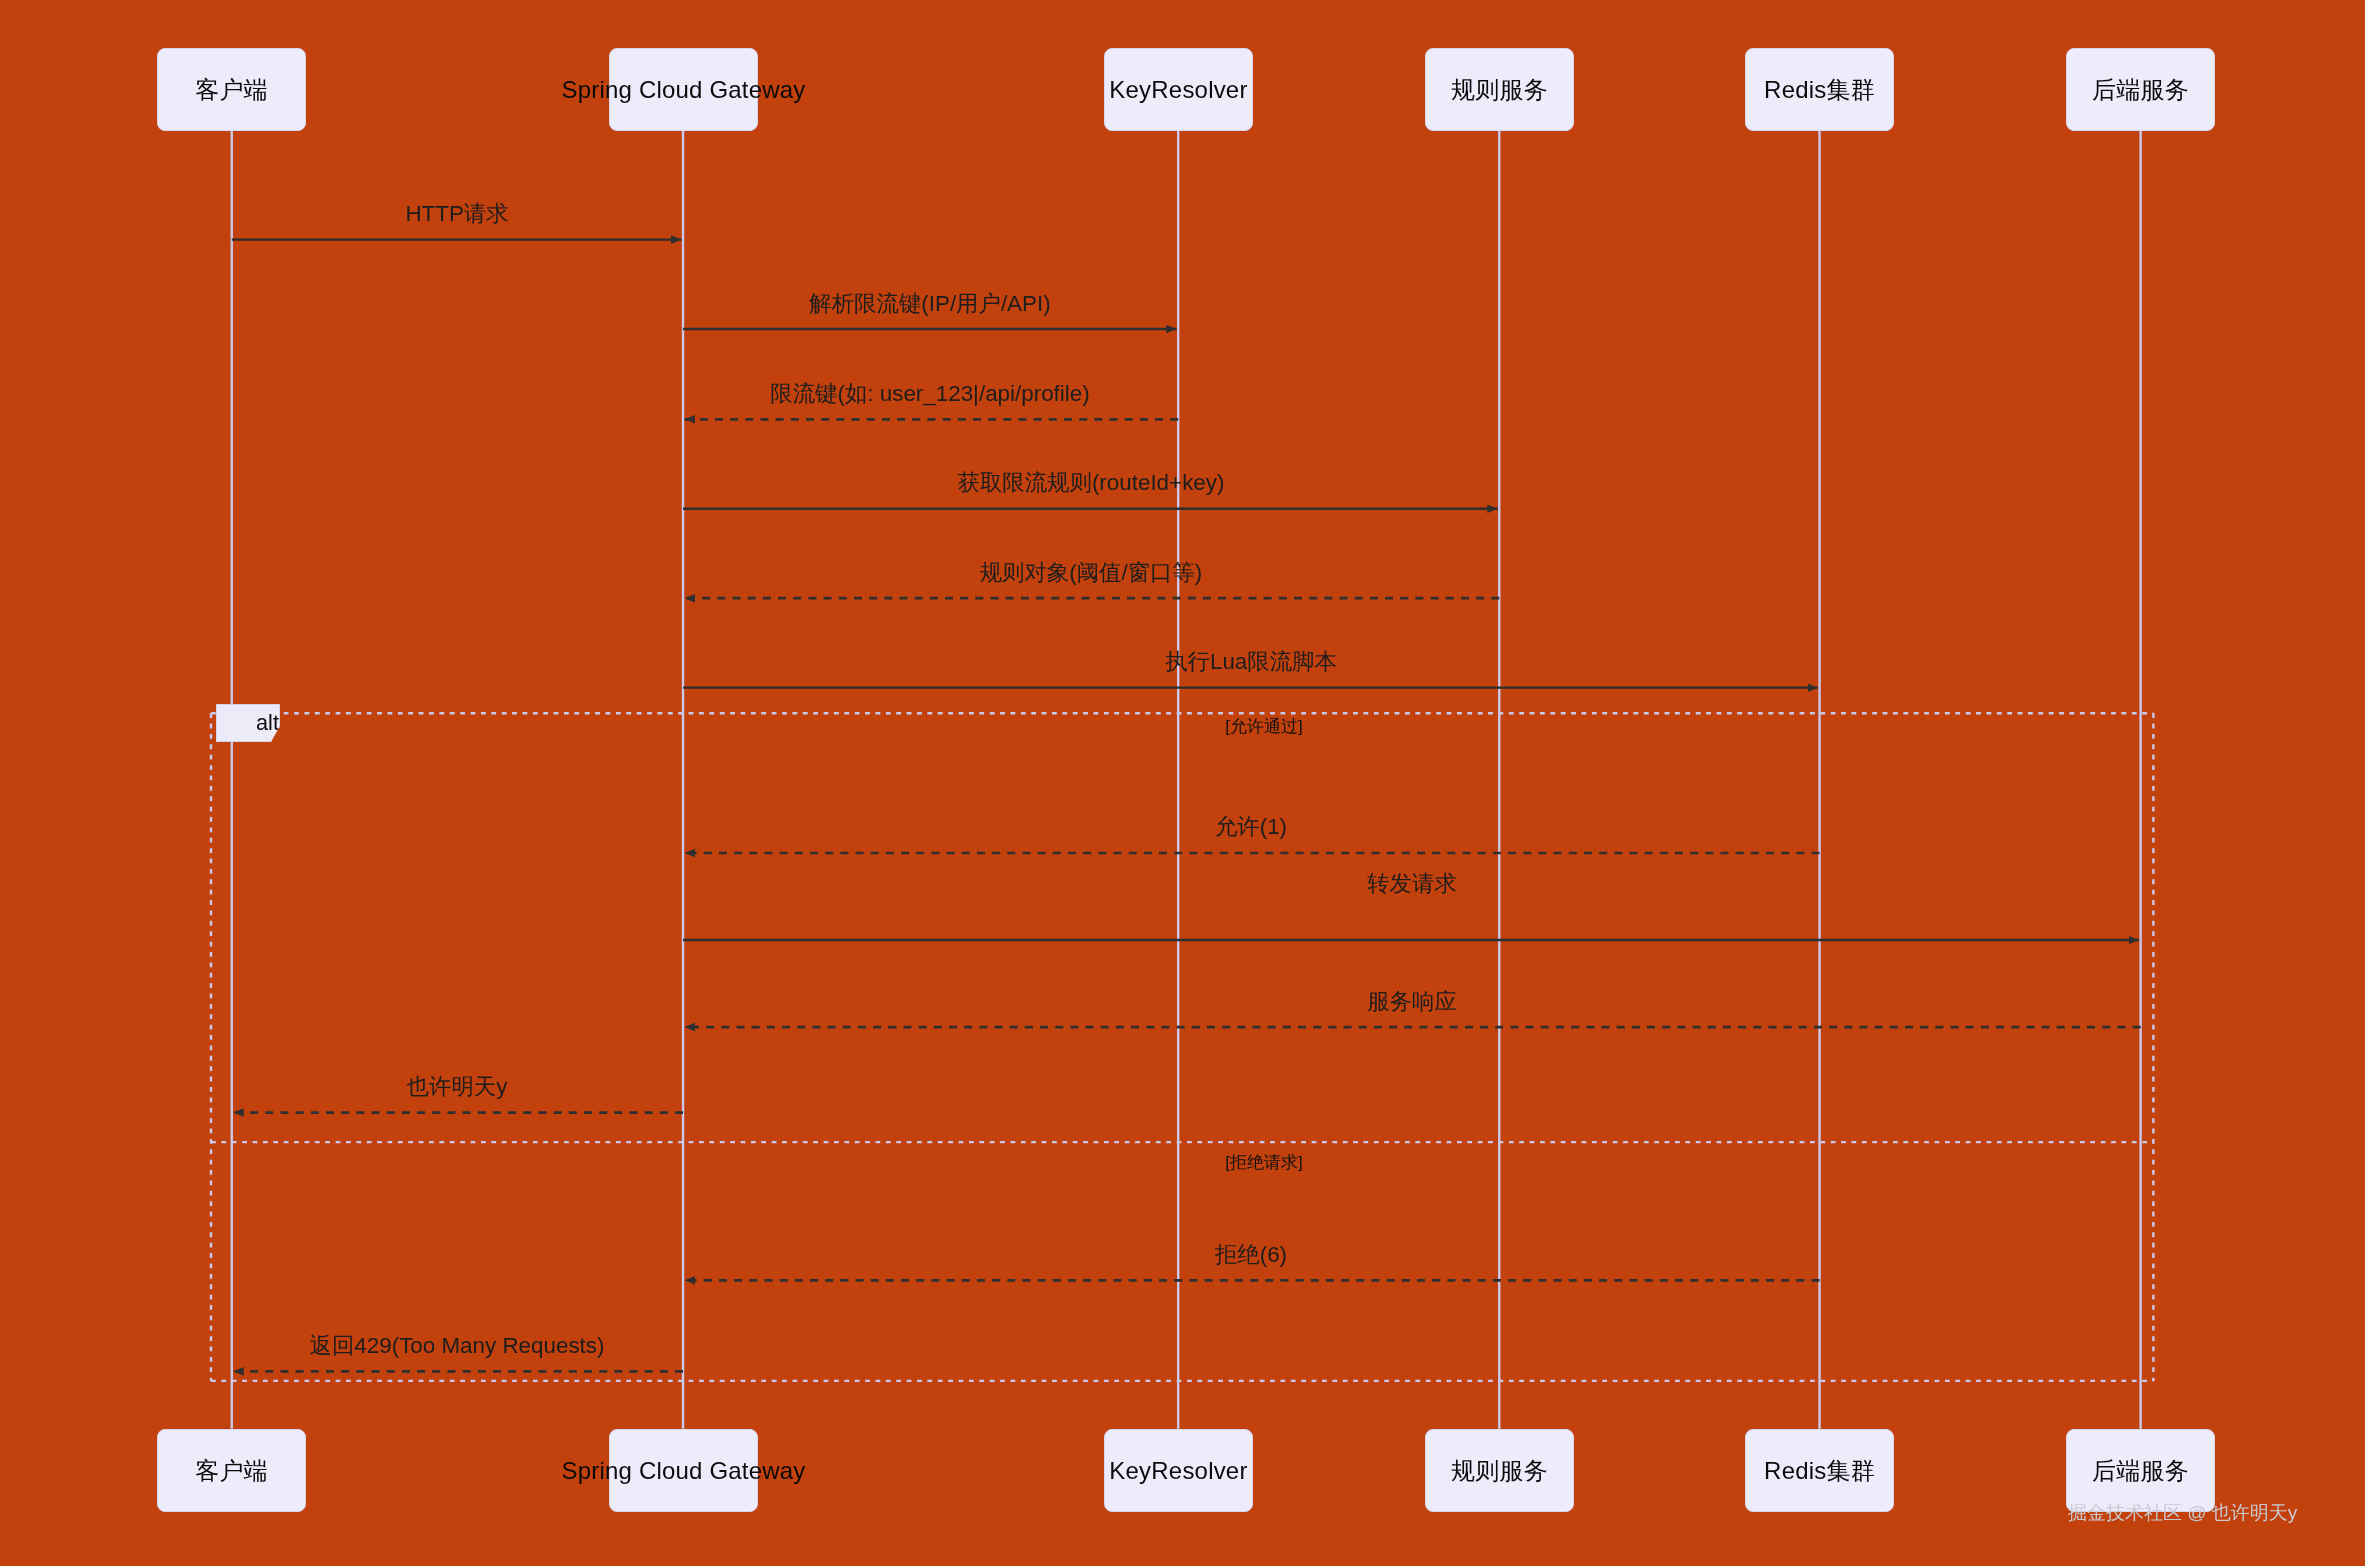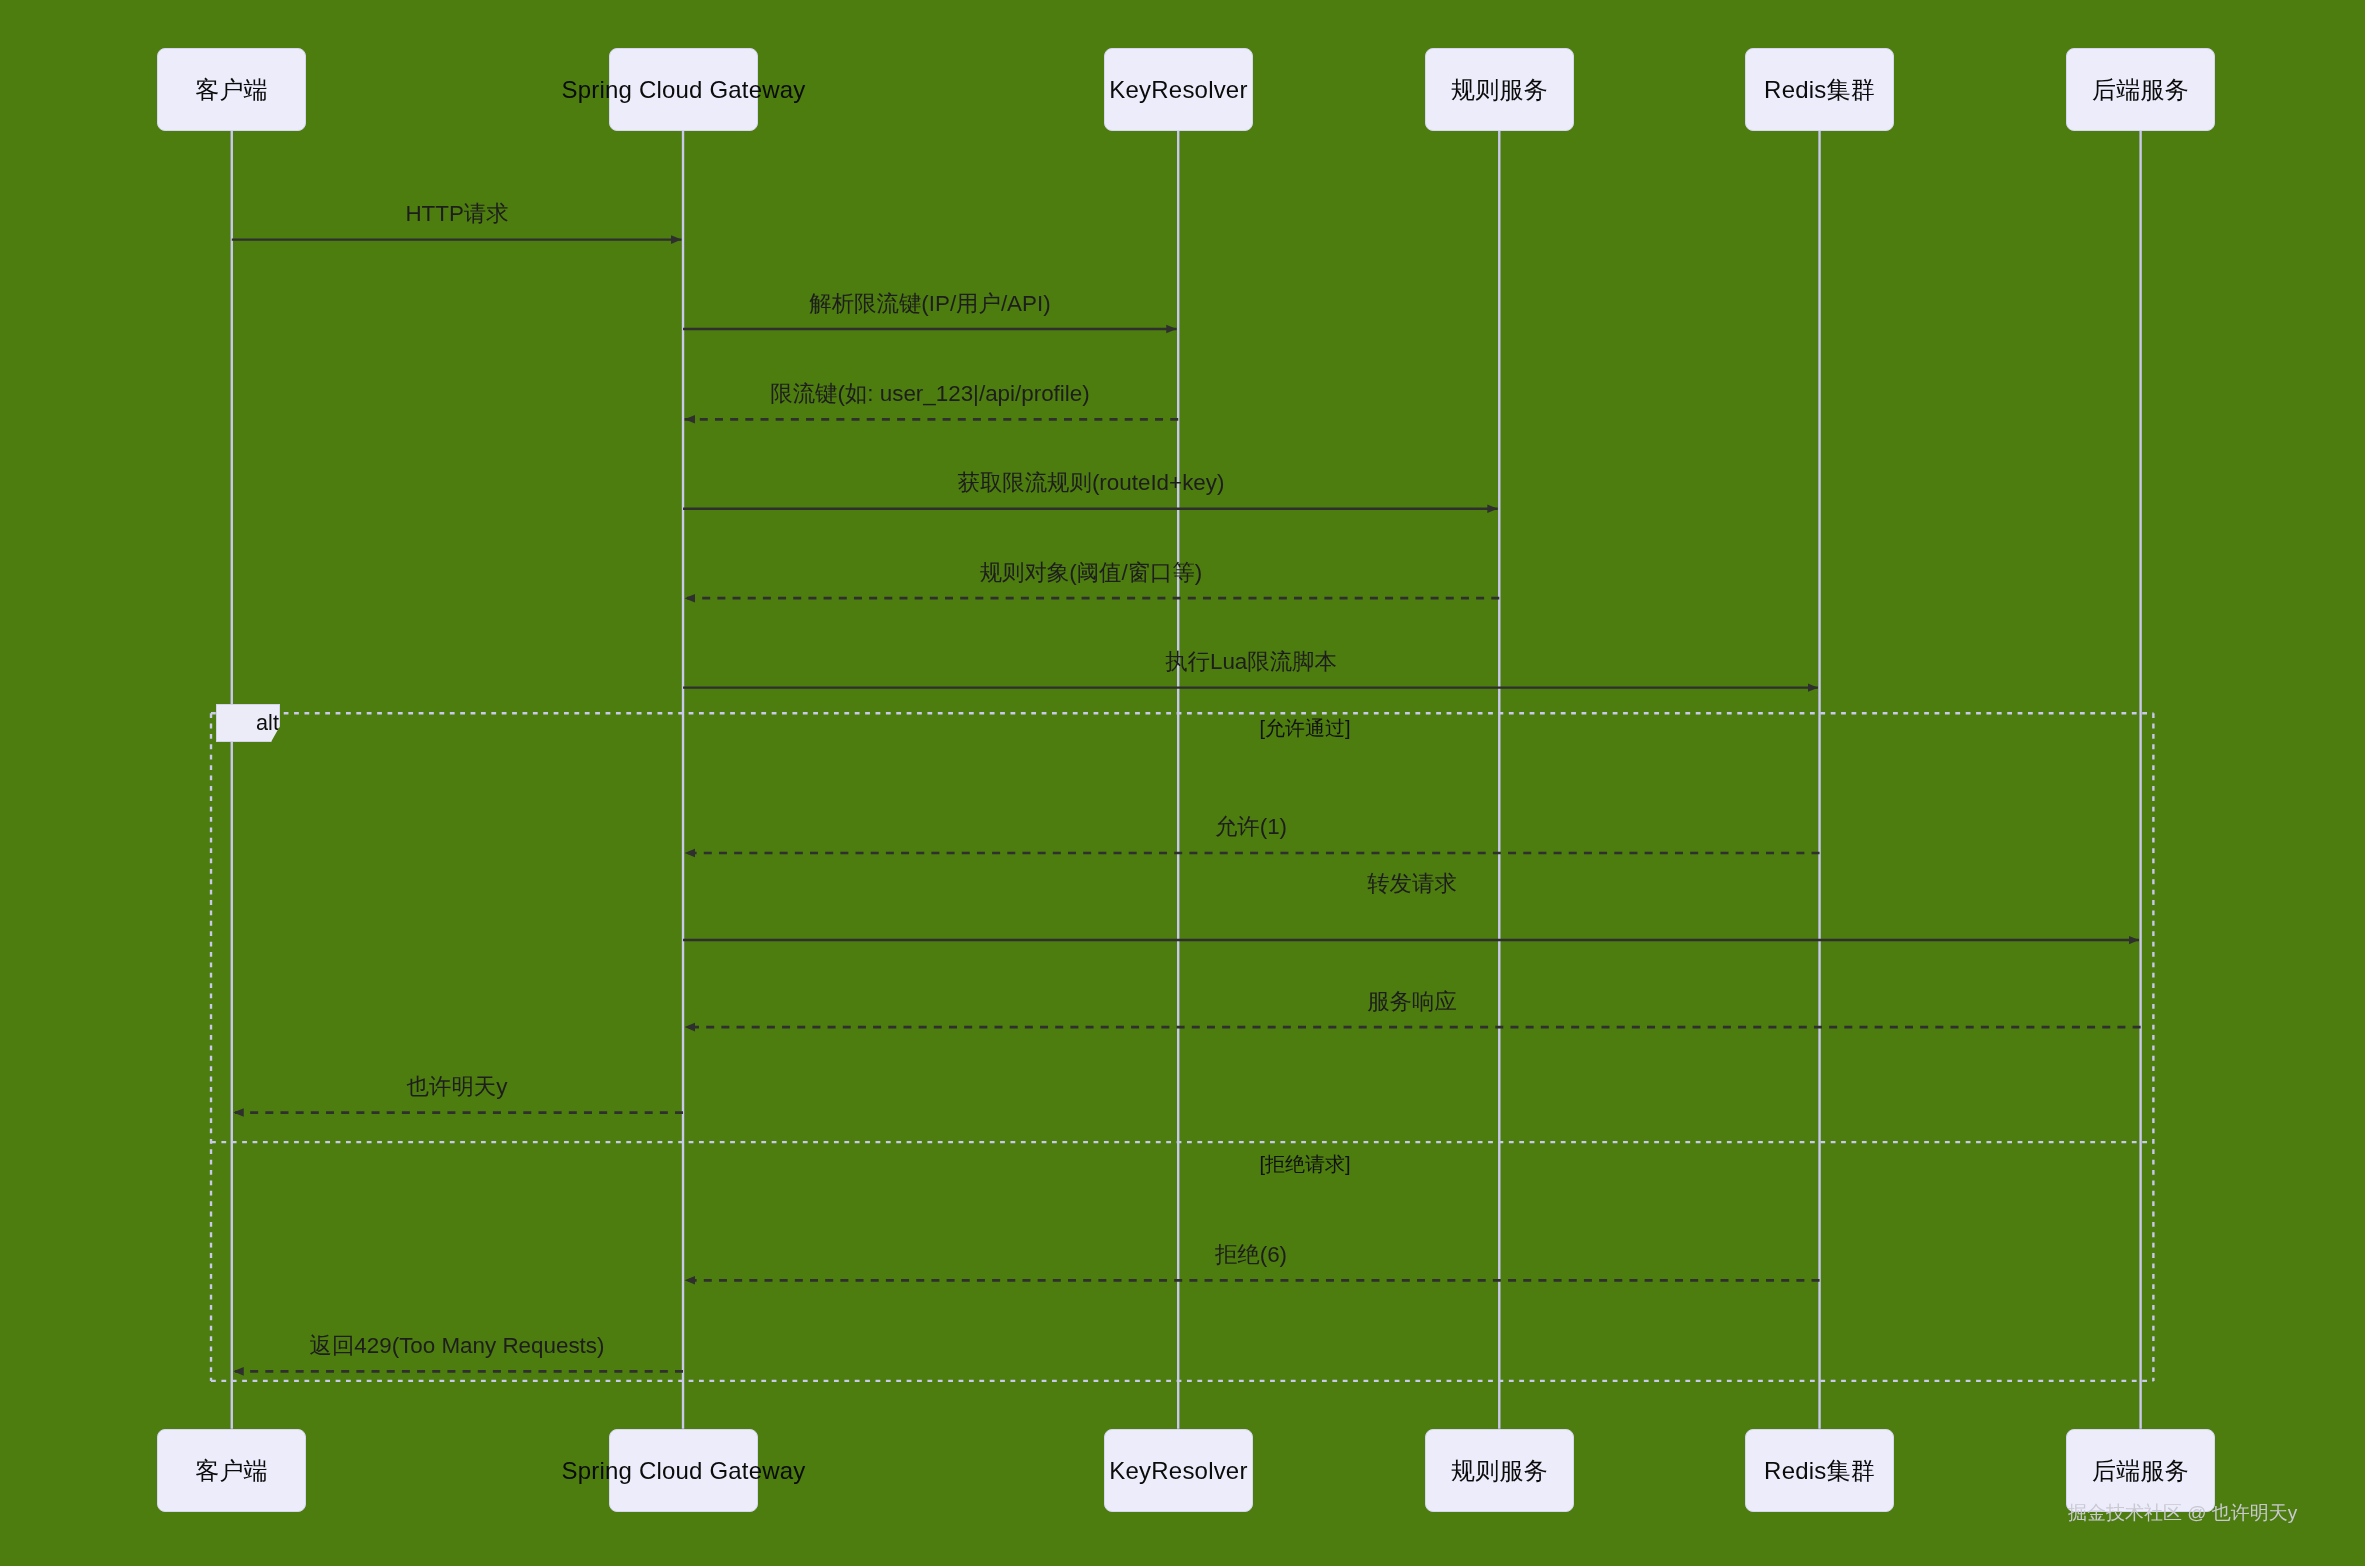--- a/index.html
+++ b/index.html
@@ -7,21 +7,21 @@
     padding: 0;
     background: #ffffff;
   }
   body {
     font-family: "Liberation Sans", "DejaVu Sans", sans-serif;
   }
   #diagram-root {
     position: relative;
     width: 2366px;
     height: 1567px;
-    background: #4d7c0f;
+    background: #c2410c;
     overflow: hidden;
   }
   svg#seq-svg {
     position: absolute;
     top: 0;
     left: 0;
     width: 2366px;
     height: 1567px;
   }
   .participant-box {
@@ -44,26 +44,25 @@
   .msg-label {
     position: absolute;
     font-size: 22.4px;
     color: #1d1d1d;
     font-family: "Liberation Sans", "DejaVu Sans", sans-serif;
     white-space: nowrap;
     transform: translateX(-50%);
   }
   .alt-branch-label {
     position: absolute;
-    font-size: 20px;
+    font-size: 17px;
     color: #111111;
     font-family: "Liberation Sans", "DejaVu Sans", sans-serif;
     white-space: nowrap;
     transform: translateX(-50%);
-    margin-left: 41px;
   }
   .alt-tag {
     position: absolute;
     background: #ECECF8;
     border: 1.2px solid #D3D3EC;
     color: #0d0d0d;
     font-size: 21.6px;
     font-family: "Liberation Sans", "DejaVu Sans", sans-serif;
     display: flex;
     align-items: center;

